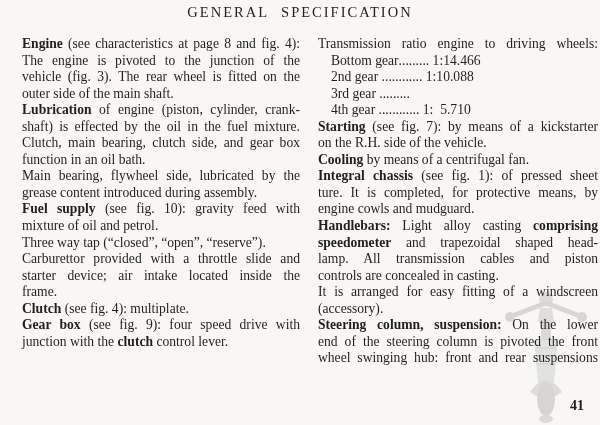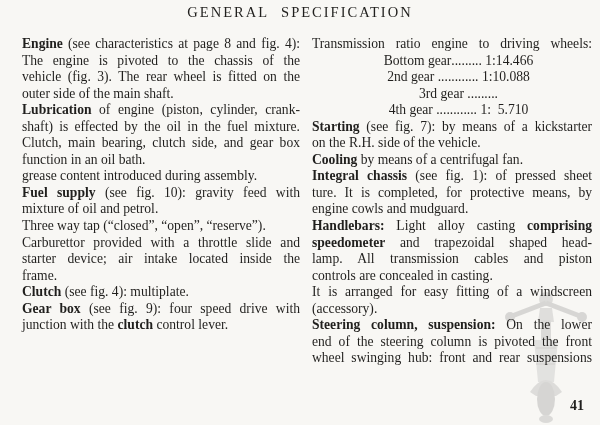--- a/index.html
+++ b/index.html
@@ -12,30 +12,30 @@
   }
   .page{position:relative;width:600px;height:425px;}
   .title{
     position:absolute;top:4px;left:0;right:0;
     text-align:center;font-weight:normal;font-size:14.5px;
     letter-spacing:2px;word-spacing:7px;
     z-index:2;
   }
   .columns{
     position:absolute;top:36px;left:22px;
-    display:flex;gap:12px;z-index:2;
+    display:flex;gap:18px;z-index:2;
   }
   .col{font-size:13.6px;line-height:16.55px;}
   .col-left{width:278px;}
   .col-right{width:280px;}
   .line{text-align:justify;white-space:normal;}
   .line.j{text-align-last:justify;}
   .b{font-weight:bold;}
   .gear-row{
-    display:flex;justify-content:center;
+    display:flex;justify-content:flex-start;
     padding-left:13px;
   }
   .gear-row span{white-space:pre;}
   .pagenum{
     position:absolute;right:16px;bottom:11px;
     font-weight:bold;font-size:14px;z-index:2;margin-top:36px;
   }
   .watermark{
     position:absolute;right:4px;top:286px;
     width:100px;height:139px;opacity:0.30;z-index:1;
@@ -45,27 +45,28 @@
 </head>
 <body>
 
 <div class="page">
 
   <div class="title">GENERAL SPECIFICATION</div>
 
   <div class="columns">
     <div class="col col-left" id="col-left">
         <div class="line j"><span class="b">Engine</span><span> (see characteristics at page 8 and fig. 4):</span></div>
-        <div class="line j"><span>The engine is pivoted to the chassis of the</span></div>
+        <div class="line j"><span>The engine is pivoted to the junction of the</span></div>
         <div class="line j"><span>vehicle (fig. 3). The rear wheel is fitted on the</span></div>
         <div class="line"><span>outer side of the main shaft.</span></div>
         <div class="line j"><span class="b">Lubrication</span><span> of engine (piston, cylinder, crank-</span></div>
         <div class="line j"><span>shaft) is effected by the oil in the fuel mixture.</span></div>
         <div class="line j"><span>Clutch, main bearing, clutch side, and gear box</span></div>
         <div class="line"><span>function in an oil bath.</span></div>
+        <div class="line j"><span>Main bearing, flywheel side, lubricated by the</span></div>
         <div class="line"><span>grease content introduced during assembly.</span></div>
         <div class="line j"><span class="b">Fuel supply</span><span> (see fig. 10): gravity feed with</span></div>
         <div class="line"><span>mixture of oil and petrol.</span></div>
         <div class="line"><span>Three way tap (“closed”, “open”, “reserve”).</span></div>
         <div class="line j"><span>Carburettor provided with a throttle slide and</span></div>
         <div class="line j"><span>starter device; air intake located inside the</span></div>
         <div class="line"><span>frame.</span></div>
         <div class="line"><span class="b">Clutch</span><span> (see fig. 4): multiplate.</span></div>
         <div class="line j"><span class="b">Gear box</span><span> (see fig. 9): four speed drive with</span></div>
         <div class="line"><span>junction with the </span><span class="b">clutch</span><span> control lever.</span></div>

